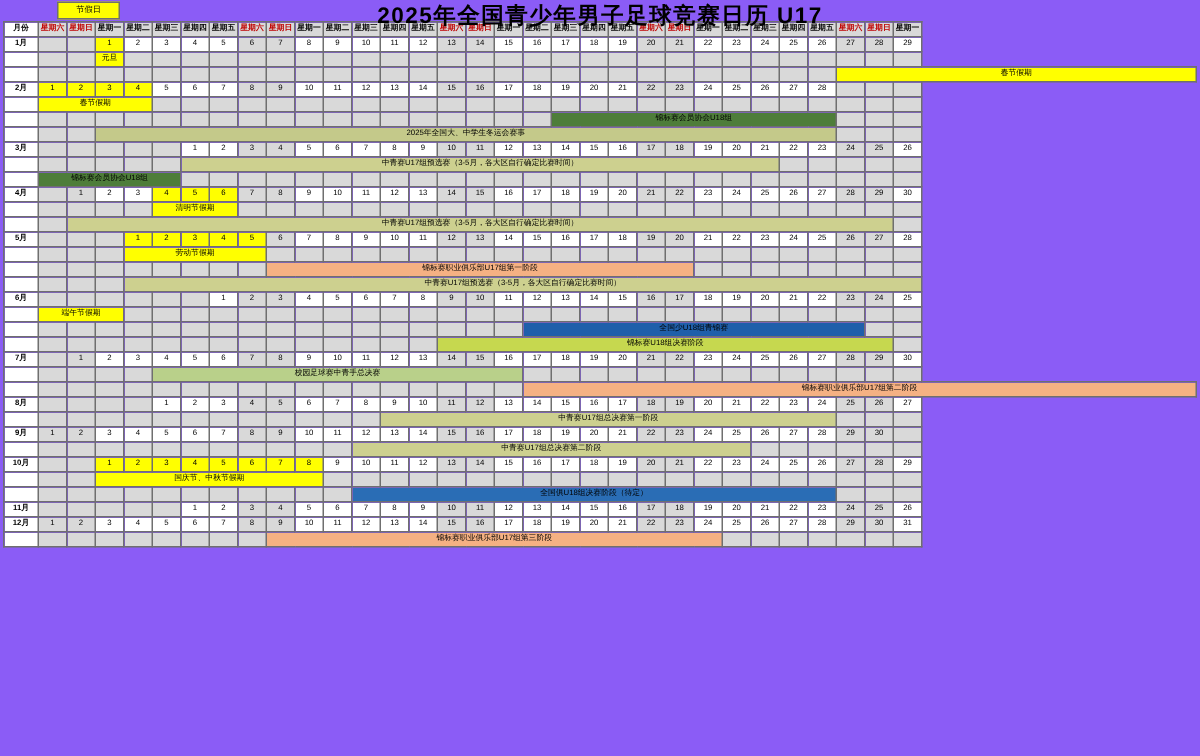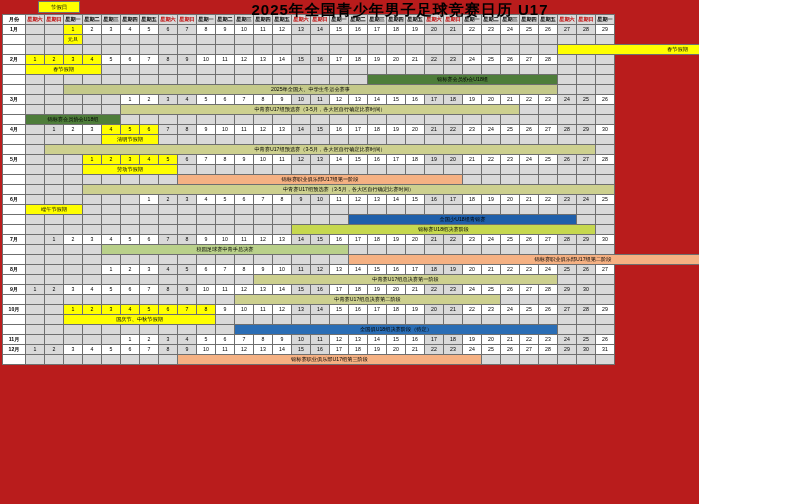--- a/index.html
+++ b/index.html
@@ -1,17 +1,17 @@
 <!DOCTYPE html>
 <html><head>
 <meta charset="utf-8">
 <style>
   html,body{margin:0;padding:0;background:#ffffff;}
   body{font-family:"Liberation Sans","DejaVu Sans",sans-serif;}
-  #page{width:699px;height:504px;position:relative;overflow:hidden;background:#b91c1c;}
+  #page{width:800px;height:504px;position:relative;overflow:hidden;background:#8b5cf6;}
   #title{
     text-align:center;font-size:15px;font-weight:bold;color:#000;
     padding:2px 0 3px 0;letter-spacing:1px;
   }
   table.cal{border-collapse:collapse;table-layout:fixed;width:796px;margin-left:2px;}
   table.cal td,table.cal th{
     border:1px solid #6f6f6f;font-size:5.2px;text-align:center;
     padding:0;height:9px;line-height:9px;color:#000;overflow:hidden;
     white-space:nowrap;
   }

